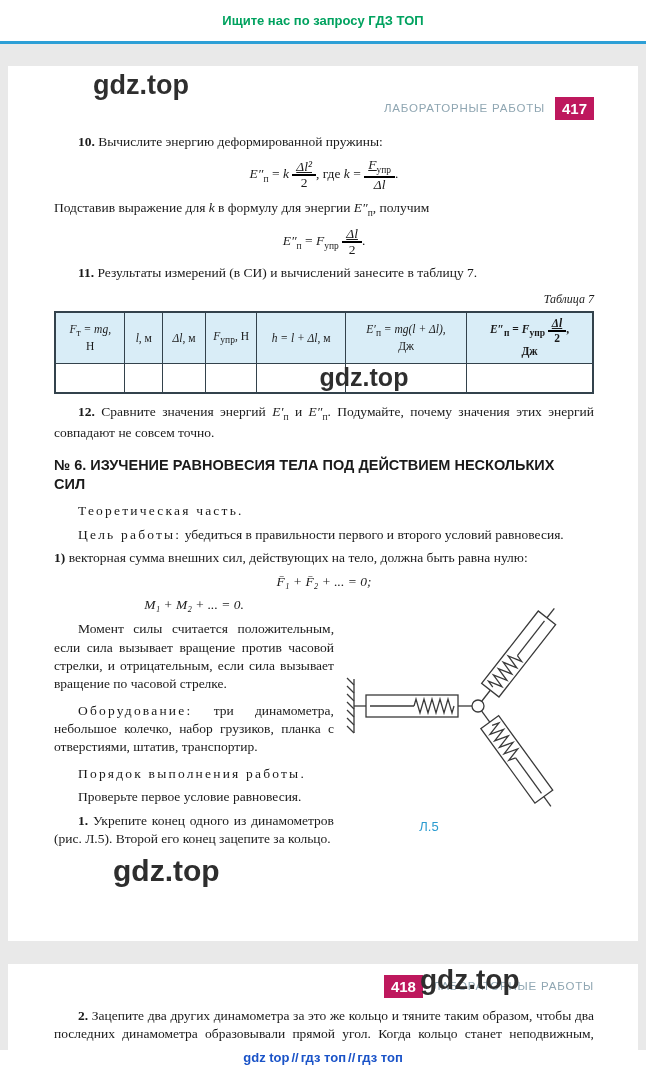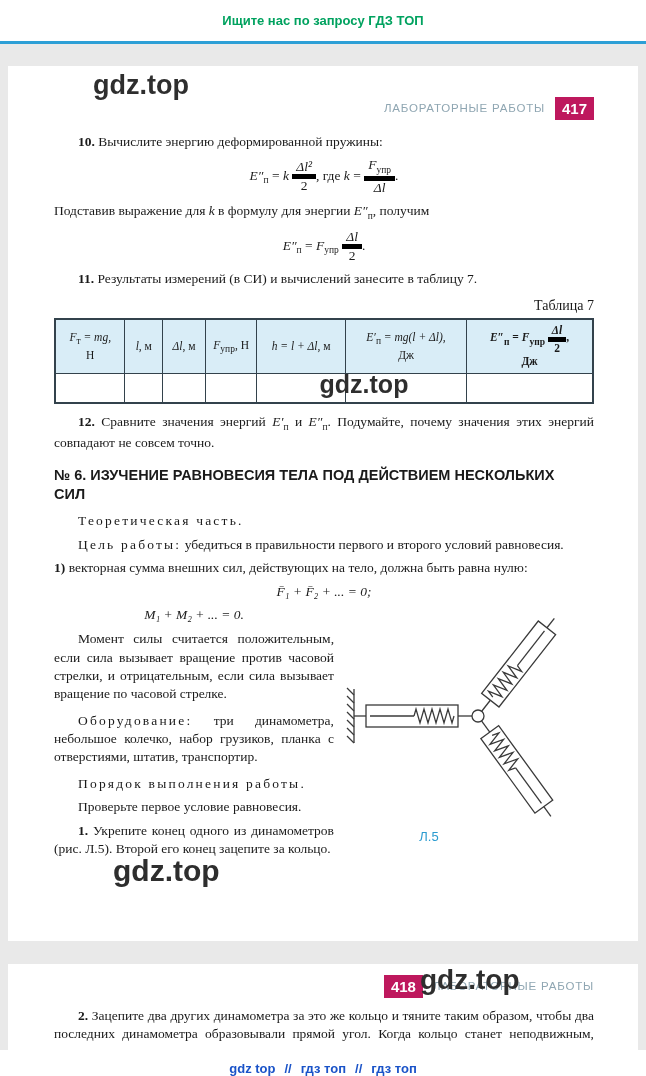--- a/index.html
+++ b/index.html
@@ -28,43 +28,43 @@
   .pagenum { background:#be185d; color:#fff; font-family:"Liberation Sans",sans-serif; font-weight:bold;
              font-size:15px; padding:3px 7px; }
   
   p { font-size:13.5px; line-height:1.36; text-align:justify; margin-top:5px; }
   .ind { text-indent:24px; }
   .sp { letter-spacing:2.2px; }
   b { font-weight:bold; }
   i { font-style:italic; }
   .formula { text-align:center; margin:7px 0; font-size:13.5px; }
   .frac { display:inline-block; vertical-align:middle; text-align:center; line-height:1.05; }
-  .frac .fn { display:block; border-bottom:5px solid #000000; padding:0 4px; }
+  .frac .fn { display:block; border-bottom:2px solid #000000; padding:0 4px;text-decoration:underline; }
   .frac .fd { display:block; }
   sub { font-size:9.5px; }
   
-  .tbl-caption { text-align:right; font-size:14px; margin:10px 0 4px; }
+  .tbl-caption { text-align:right; font-style:italic; font-size:12px; margin:10px 0 4px; }
   .tbl-wrap { position:relative; }
   table { width:100%; border-collapse:collapse; border:2px solid #33424c; }
   th,td { border:1px solid #33424c; }
   th { background:#d9edf7; font-weight:normal; font-size:11.5px; padding:4px 2px; text-align:center;
        vertical-align:middle; line-height:1.3; }
   th.bold { font-weight:bold; }
   td { height:30px; background:#fff; }
   .thline { display:block; }
   
   .sec-title { font-family:"Liberation Sans",sans-serif; font-weight:bold; font-size:14.5px;
                line-height:1.32; margin:14px 0 6px; max-width:505px; text-align:left; }
   
   .fig { float:right; width:250px; margin:2px 0 4px 10px; }
   .fig-label { text-align:center; margin-right:80px; margin-top:4px; color:#2a9bd0;
                font-family:"Liberation Sans",sans-serif; font-size:13px; }
   
   .footer { position:absolute; left:0; right:0; bottom:0; height:26px; background:#fff;
-            display:flex; align-items:flex-end; justify-content:center; gap:9px;
+            display:flex; align-items:flex-start; justify-content:center; gap:2px;
             font-family:"Liberation Sans",sans-serif; font-size:13px; font-weight:bold; color:#1a53c8; }
   .footer .lnk { cursor:pointer; }
 </style>
 </head>
 <body>
 
 <div class="screen">
 
   <div class="banner">
     <span class="banner-text">Ищите нас по запросу ГДЗ ТОП</span>

